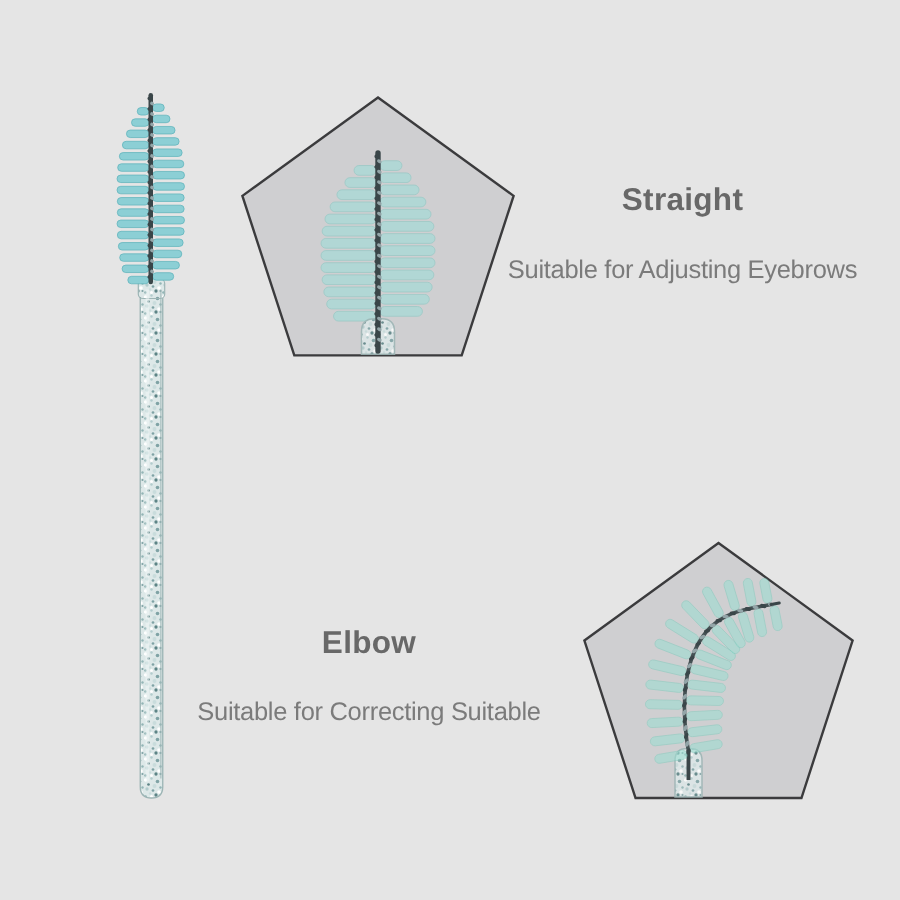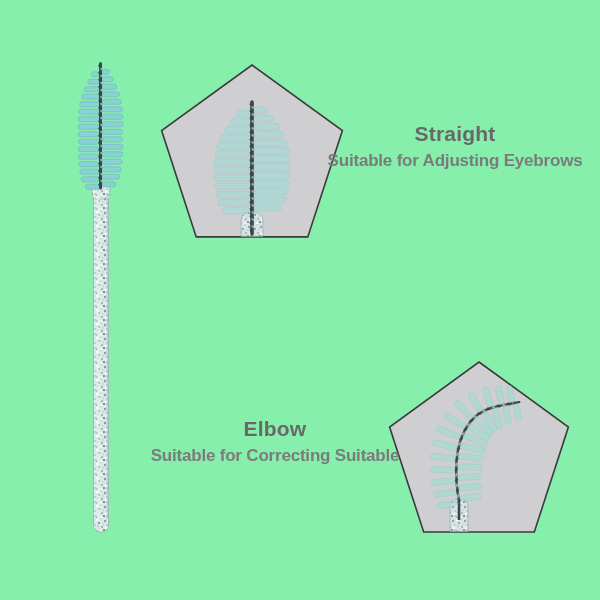--- a/index.html
+++ b/index.html
@@ -2,28 +2,28 @@
 <html><head>
 <meta charset="utf-8">
 <style>
   *{margin:0;padding:0;box-sizing:border-box}
   html,body{background:#ffffff}
   body{font-family:"Liberation Sans","DejaVu Sans",sans-serif}
   .stage{position:relative;width:600px;height:600px;background:#ffffff;overflow:hidden}
   #art{position:absolute;left:0;top:0;width:600px;height:600px;display:block}
   .label{position:absolute;text-align:center;line-height:1.15}
   .label .title{font-size:21px;font-weight:700;letter-spacing:.2px;color:#686868}
-  .label .subtitle{font-size:17px;font-weight:700;margin-top:5px;letter-spacing:-.2px;color:#7b7b7b;white-space:nowrap}
+  .label .subtitle{font-size:17px;font-weight:400;margin-top:24px;letter-spacing:-.2px;color:#7b7b7b;white-space:nowrap}
   .label-straight{left:325px;top:122px;width:260px}
-  .label-elbow{left:144px;top:417px;width:262px}
+  .label-elbow{left:115px;top:417px;width:262px}
 </style>
 </head>
 <body>
 
-<div class="stage" style="background: #86efac;">
+<div class="stage" style="background: #e5e5e5;">
 
   <svg id="art" viewBox="0 0 600 600">
     <g id="g-wand">
         <path d="M93.5,186 L108.5,186 L108.5,524.5 Q108.5,532 101,532 Q93.5,532 93.5,524.5 Z" fill="url(#glitter)" stroke="#9db5b5" stroke-width="0.9"></path>
         <rect x="92.2" y="186" width="17.6" height="13" rx="3" fill="url(#glitter)" stroke="#9db5b5" stroke-width="0.8"></rect>
         <line x1="98.3" y1="193" x2="98.3" y2="521" stroke="#f1f8f8" stroke-width="2.4" opacity="0.55"></line>
         <line x1="107.2" y1="193" x2="107.2" y2="519" stroke="#9db5b5" stroke-width="1.1" opacity="0.6"></line>
         <g>
           <rect x="91.5" y="71.7" width="7.8" height="5" rx="2.5" fill="#8ccfd5" stroke="#5fb3bb" stroke-width="0.5" opacity="1"></rect>
           <rect x="101.7" y="69.3" width="7.8" height="5" rx="2.5" fill="#8ccfd5" stroke="#5fb3bb" stroke-width="0.5" opacity="1"></rect>

